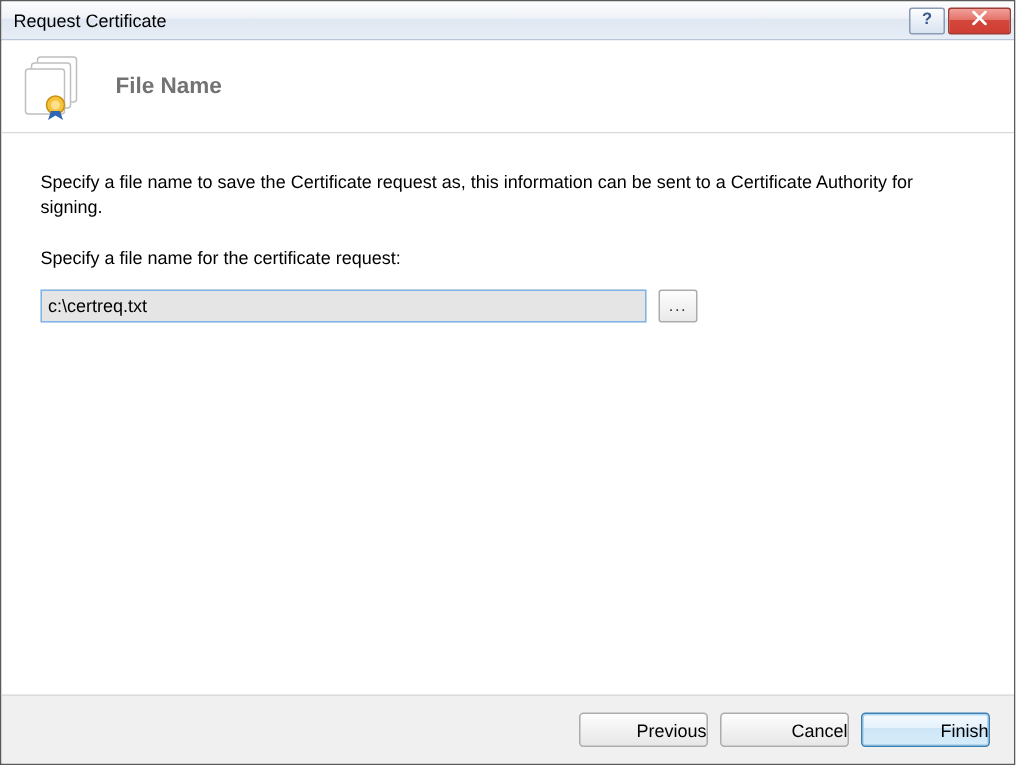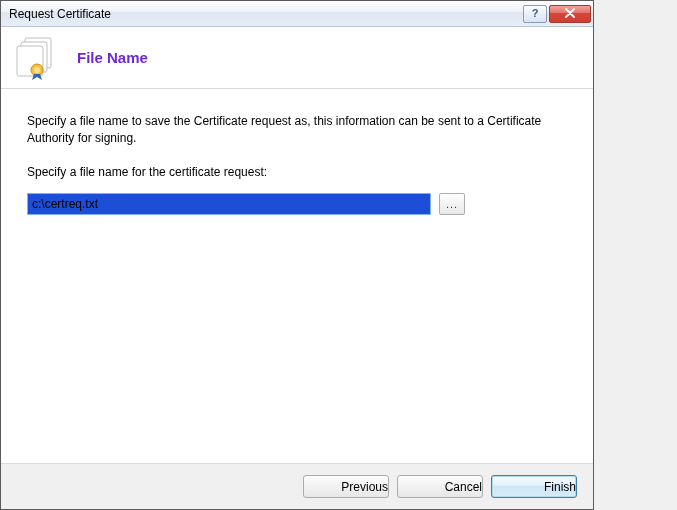--- a/index.html
+++ b/index.html
@@ -5,21 +5,21 @@
   * { box-sizing: border-box; }
   html, body {
     margin: 0; padding: 0;
     width: 677px; height: 510px;
     font-family: "Segoe UI", Tahoma, sans-serif;
     font-size: 12px;
     background: #f0f0f0;
     overflow: hidden;
   }
   .window {
-    width: 594px; height: 510px;
+    width: 677px; height: 510px;
     border: 1px solid #5a5a5a;
     background: #ffffff;
     display: flex;
     flex-direction: column;
   }
   .titlebar {
     height: 26px;
     background: linear-gradient(to bottom, #fdfdfe 0%, #eef2f7 45%, #dfe7f2 46%, #e7edf5 100%);
     border-bottom: 1px solid #b9c6d8;
     display: flex;
@@ -67,21 +67,21 @@
     padding-left: 14px;
   }
   .header .icon-wrap {
     width: 48px; height: 44px;
     margin-right: 14px;
     position: relative;
   }
   .page-title {
     font-size: 15px;
     font-weight: bold;
-    color: #6d28d9;
+    color: #737373;
   }
   .content {
     flex: 1;
     background: #ffffff;
     padding: 24px 26px 10px 26px;
     color: #000;
   }
   .instr {
     line-height: 1.4;
     margin-bottom: 18px;
@@ -96,21 +96,21 @@
     gap: 8px;
   }
   .text-input {
     width: 404px;
     height: 22px;
     border: 1px solid #7eb4ea;
     padding: 2px 4px;
     font-family: inherit;
     font-size: 12px;
     outline: none;
-    background: #1d4ed8;
+    background: #e5e5e5;
   }
   .browse-btn {
     width: 26px;
     height: 22px;
     border: 1px solid #acacac;
     background: linear-gradient(to bottom, #fdfdfd, #e9e9e9);
     border-radius: 2px;
     display: flex;
     align-items: center;
     justify-content: center;

